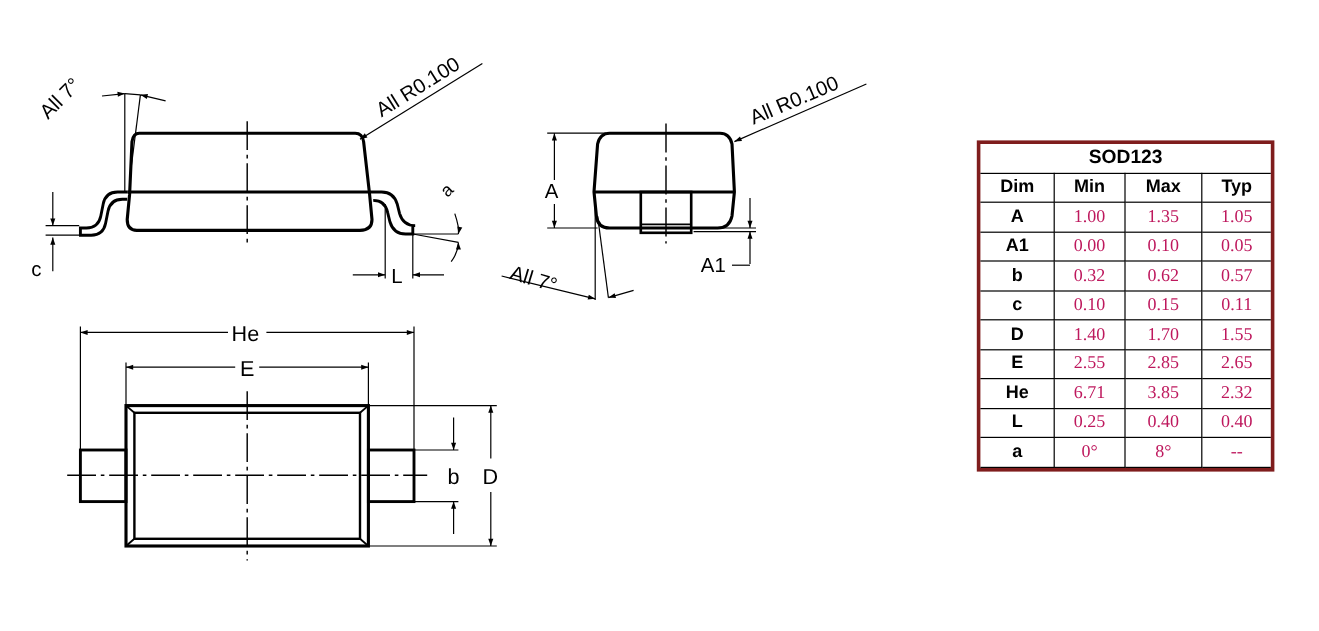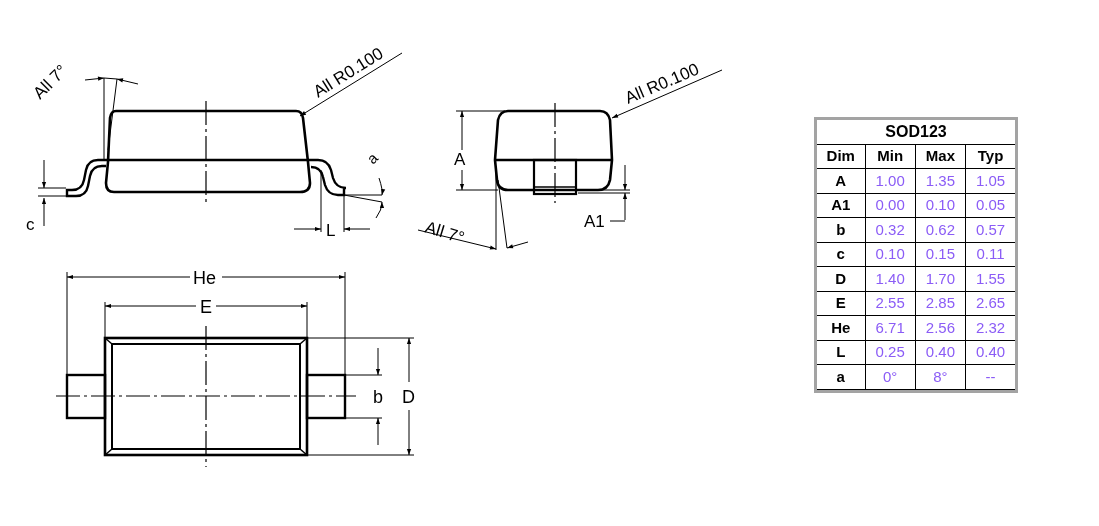--- a/index.html
+++ b/index.html
@@ -1,27 +1,27 @@
 <!DOCTYPE html>
 <html><head>
 <meta charset="utf-8">
 <style>
   html, body { margin: 0; padding: 0; background: #ffffff; }
   body { width: 1099px; height: 526px; position: relative; overflow: hidden;
          font-family: "Liberation Sans", sans-serif; color: #000; }
   #drawing { position: absolute; left: 0; top: 0; }
   #drawing text { font-family: "Liberation Sans", sans-serif; fill: #000; }
   .dim-table-wrap { position: absolute; left: 814px; top: 117px;
-                    border: 3px solid #a3a3a3; box-sizing: border-box; width: 204px; }
+                    border: 3px solid #7f1d1d; box-sizing: border-box; width: 248px; }
   table.dims { border-collapse: collapse; width: 100%; font-size: 15px; }
   table.dims td, table.dims th { border: 1.5px solid #000; text-align: center;
                     padding: 0; height: 23.5px; line-height: 22px; }
   table.dims th { font-weight: bold; }
   table.dims td.dim { font-weight: bold; }
-  table.dims td.val { font-weight: normal; color: #8b5cf6; }
+  table.dims td.val { font-weight: normal; color: #be185d; font-family: Liberation Serif, serif; }
   table.dims tr.title th, table.dims tr.foot th { font-size: 16px; }
   table.dims tr:first-child th { border-top: none; }
   table.dims tr:last-child th { border-bottom: none; }
   table.dims td:first-child, table.dims th:first-child { border-left: none; }
   table.dims td:last-child, table.dims th:last-child { border-right: none; }
 </style>
 </head>
 <body>
 
 <svg id="drawing" width="1099" height="526" viewBox="0 0 1099 526">
@@ -187,21 +187,21 @@
     </tr>
     <tr>
       <td class="dim">E</td>
       <td class="val">2.55</td>
       <td class="val">2.85</td>
       <td class="val">2.65</td>
     </tr>
     <tr>
       <td class="dim">He</td>
       <td class="val">6.71</td>
-      <td class="val">2.56</td>
+      <td class="val">3.85</td>
       <td class="val">2.32</td>
     </tr>
     <tr>
       <td class="dim">L</td>
       <td class="val">0.25</td>
       <td class="val">0.40</td>
       <td class="val">0.40</td>
     </tr>
     <tr>
       <td class="dim">a</td>

